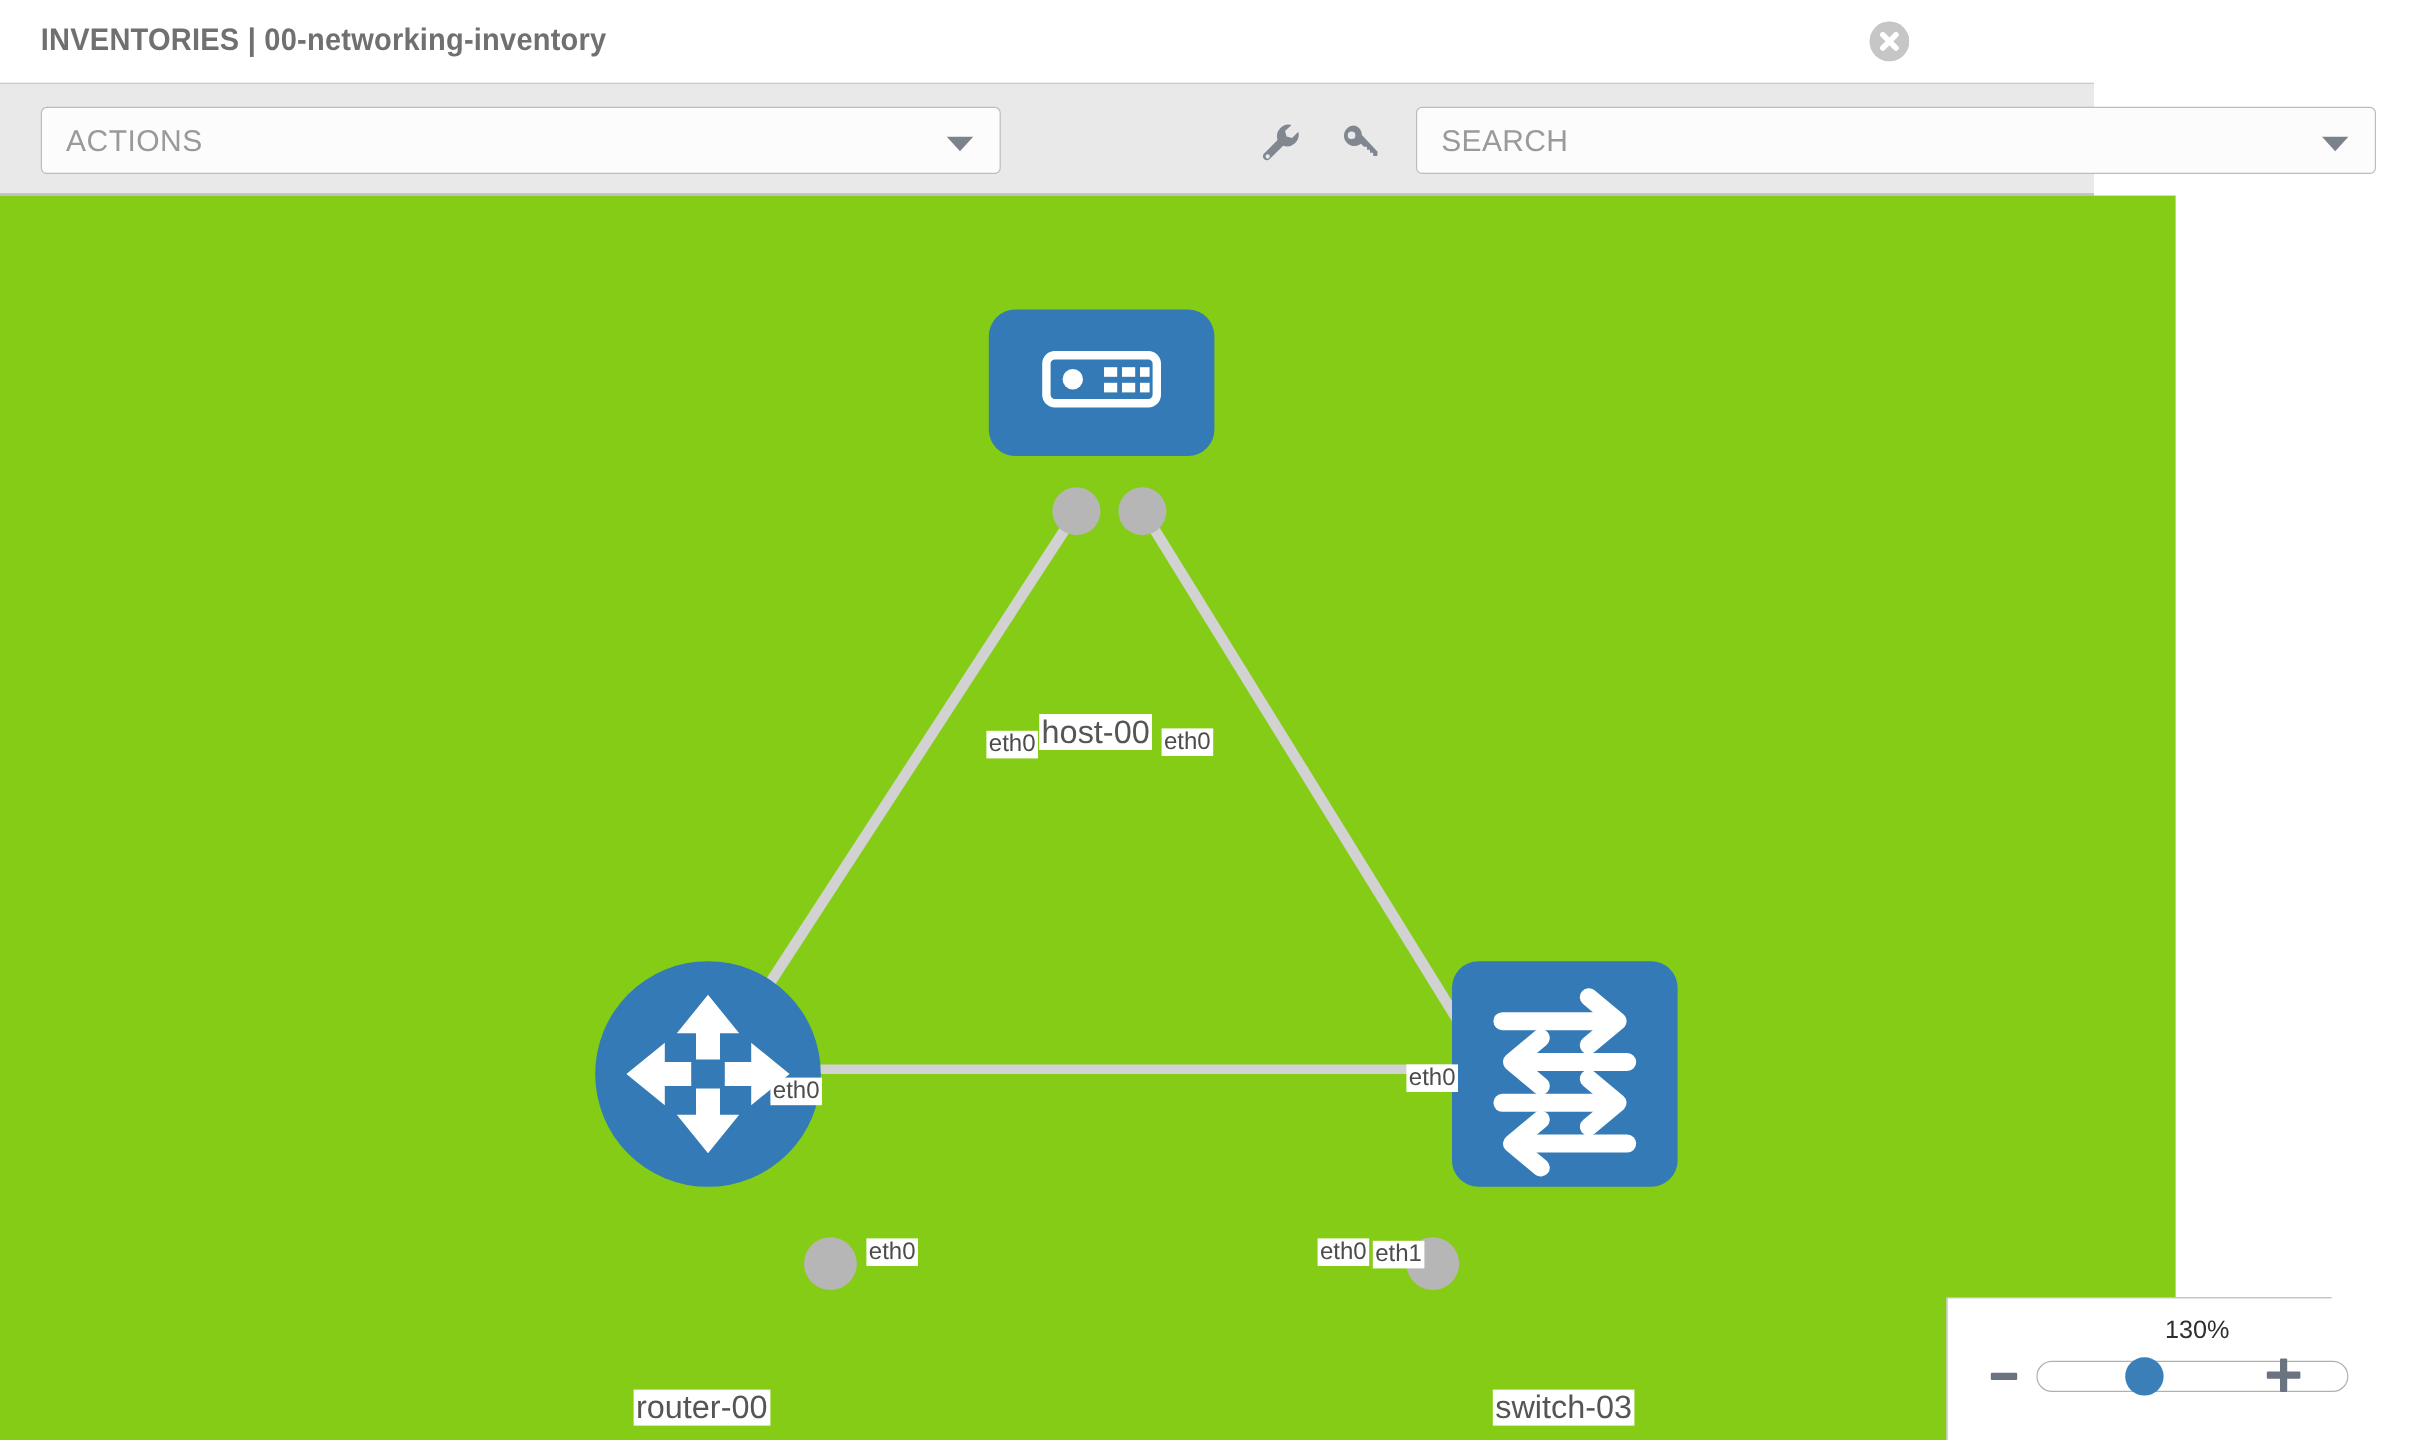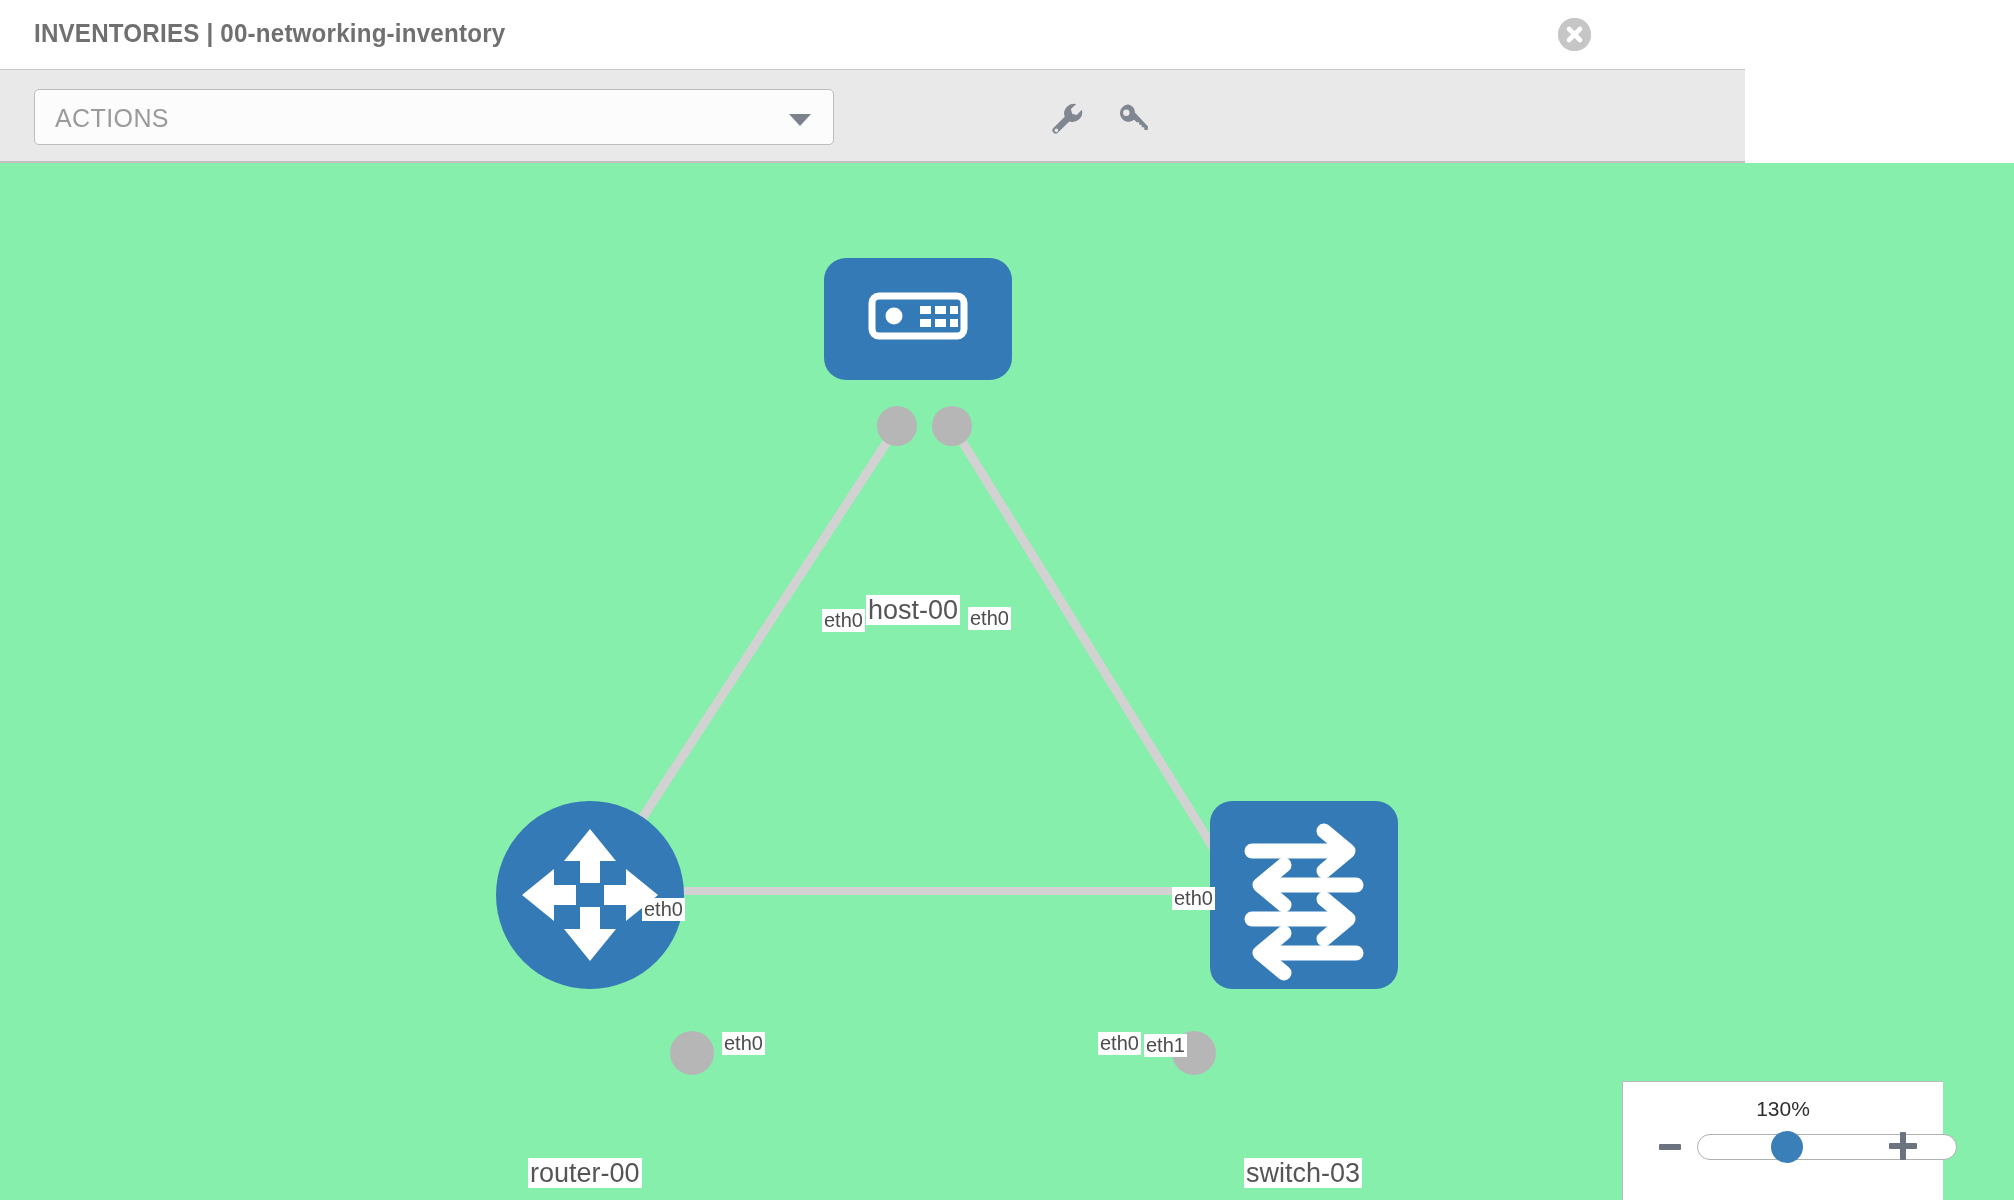--- a/index.html
+++ b/index.html
@@ -127,23 +127,23 @@
     font-size: 25px;
     color: #9a9a9a;
     letter-spacing: 0.3px;
   }
   .search-box .caret { right: 22px; }
 
   
   .canvas {
     position: absolute;
     left: 0; top: 163px;
-    width: 2014px;
+    width: 1813px;
     height: 1037px;
-    background: #86efac;
+    background: #84cc16;
     overflow: hidden;
   }
   .topology-svg {
     position: absolute;
     left: 0; top: 0;
     width: 2014px;
     height: 1037px;
   }
 
   .node-icon-wrap { position: absolute; }
@@ -181,20 +181,21 @@
     position: absolute;
     left: 1622px;
     top: 1081px;
     width: 321px;
     height: 119px;
     background: #ffffff;
     border: 1px solid #b9b9b9;
     border-right: none;
     border-bottom: none;
     box-sizing: border-box;
+    padding-left: 48px;
   }
   .zoom-value {
     position: absolute;
     width: 100%;
     top: 15px;
     text-align: center;
     font-size: 21px;
     color: #2e2e2e;
   }
   .zoom-minus {
@@ -278,20 +279,24 @@
     </div>
 
     <div class="tool-icon tool-key">
       <svg width="40" height="40" viewBox="0 0 40 40">
         <g fill="#808791">
           <path d="M14.6 6.5a8.6 8.6 0 1 0 5.5 15.2l2.6 2.6 2.4-.1.1 2.5 2.4.1.1 2.4 2.5.1.2 2.6 3.3.2.3-3.6L20.9 14.5A8.6 8.6 0 0 0 14.6 6.5zm-2.3 5a3.2 3.2 0 1 1 0 6.4 3.2 3.2 0 0 1 0-6.4z"></path>
         </g>
       </svg>
     </div>
 
+    <div class="search-box">
+      <span class="search-label">SEARCH</span>
+      <span class="caret"></span>
+    </div>
   </div>
 
   <div class="canvas">
 
     <svg class="topology-svg" viewBox="0 0 2014 1037">
 
       <line x1="898" y1="262" x2="600" y2="720" stroke="#d2d2d2" stroke-width="9"></line>
 
       <line x1="952" y1="262" x2="1235" y2="720" stroke="#d2d2d2" stroke-width="9"></line>
 

